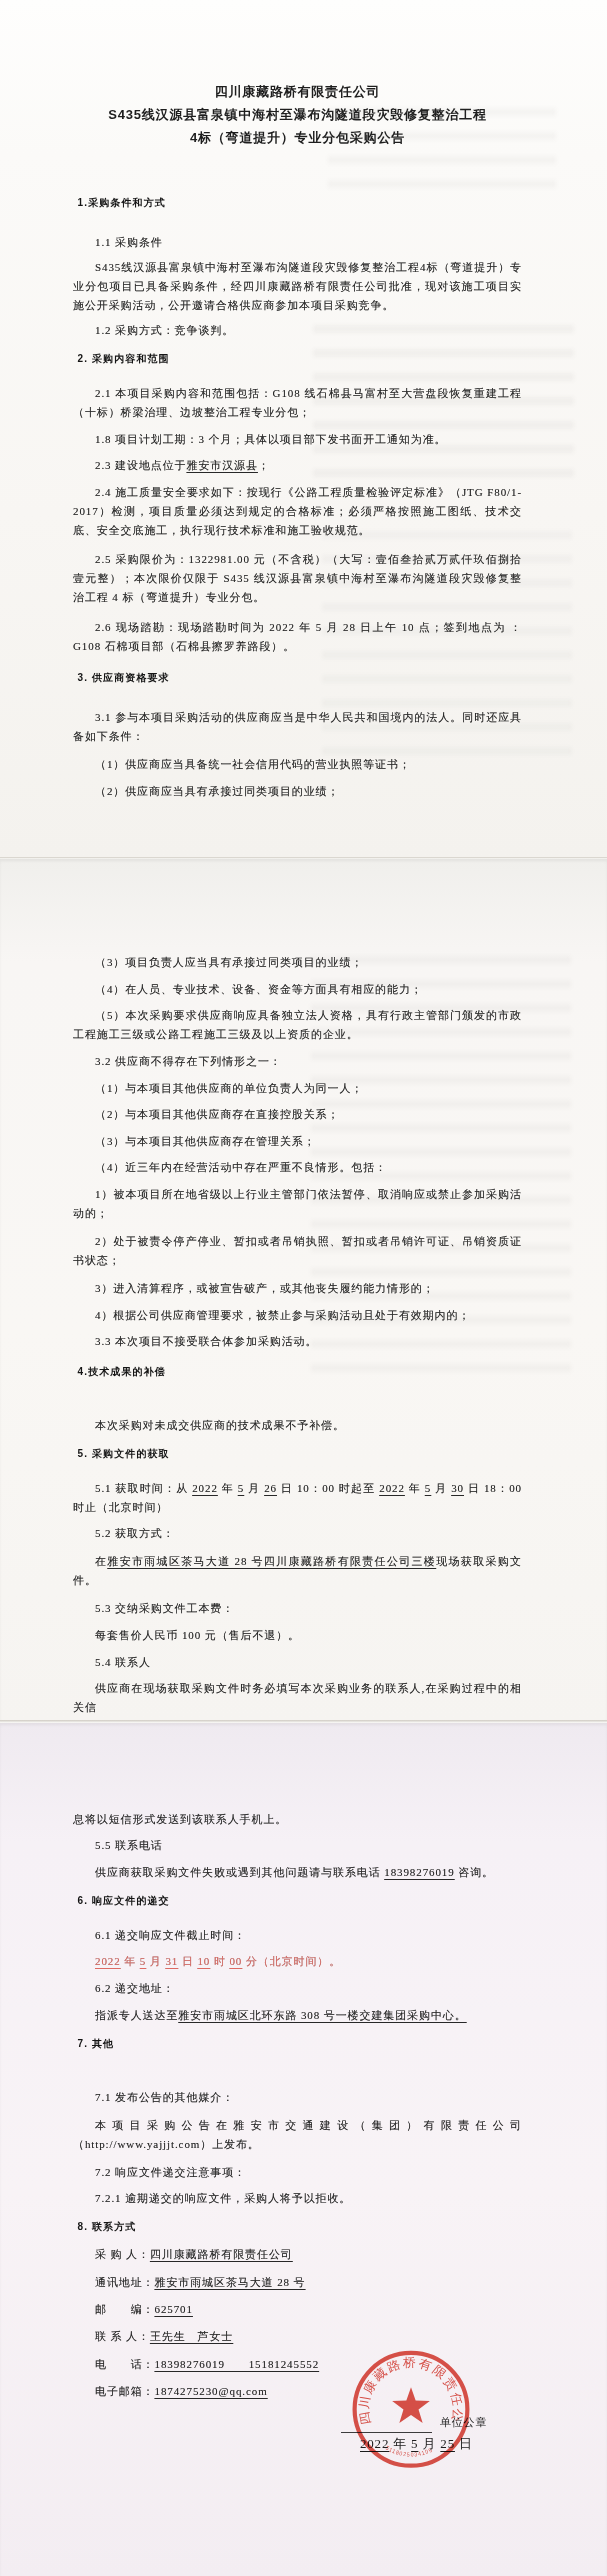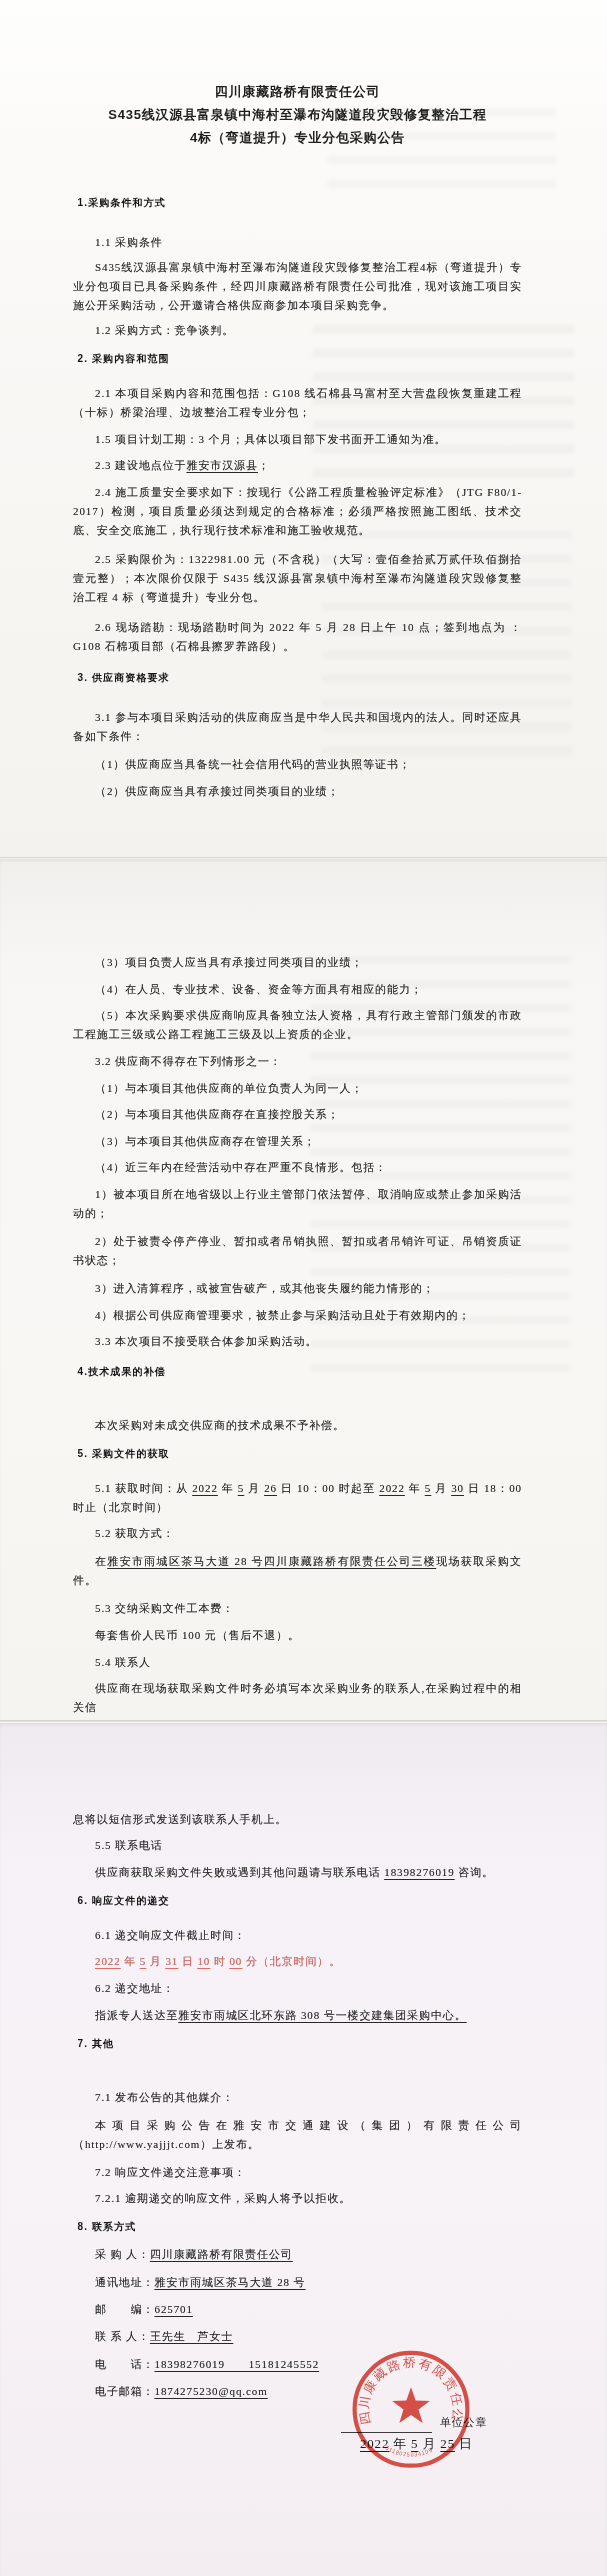--- a/index.html
+++ b/index.html
@@ -41,21 +41,21 @@
   <div class="title">S435线汉源县富泉镇中海村至瀑布沟隧道段灾毁修复整治工程</div>
   <div class="title">4标（弯道提升）专业分包采购公告</div>
 
   <div class="h mt58">1.采购条件和方式</div>
   <div class="b mt26">1.1 采购条件</div>
   <div class="b mt8">S435线汉源县富泉镇中海村至瀑布沟隧道段灾毁修复整治工程4标（弯道提升）专业分包项目已具备采购条件，经四川康藏路桥有限责任公司批准，现对该施工项目实施公开采购活动，公开邀请合格供应商参加本项目采购竞争。</div>
   <div class="b mt8">1.2 采购方式：竞争谈判。</div>
 
   <div class="h mt12">2. 采购内容和范围</div>
   <div class="b mt20">2.1 本项目采购内容和范围包括：G108 线石棉县马富村至大营盘段恢复重建工程（十标）桥梁治理、边坡整治工程专业分包；</div>
-  <div class="b">1.5 项目计划工期：3 个月；具体以项目部下发书面开工通知为准。</div>
+  <div class="b">1.8 项目计划工期：3 个月；具体以项目部下发书面开工通知为准。</div>
   <div class="b"><span>2.3 建设地点位于</span><span class="u">雅安市汉源县</span><span>；</span></div>
   <div class="b">2.4 施工质量安全要求如下：按现行《公路工程质量检验评定标准》（JTG F80/1-2017）检测，项目质量必须达到规定的合格标准；必须严格按照施工图纸、技术交底、安全交底施工，执行现行技术标准和施工验收规范。</div>
   <div class="b mt14">2.5 采购限价为：1322981.00 元（不含税）（大写：壹佰叁拾贰万贰仟玖佰捌拾壹元整）；本次限价仅限于 S435 线汉源县富泉镇中海村至瀑布沟隧道段灾毁修复整治工程 4 标（弯道提升）专业分包。</div>
   <div class="b mt14">2.6 现场踏勘：现场踏勘时间为 2022 年 5 月 28 日上午 10 点；签到地点为 ：G108 石棉项目部（石棉县擦罗养路段）。</div>
 
   <div class="h mt16">3.  供应商资格要求</div>
   <div class="b mt26">3.1 参与本项目采购活动的供应商应当是中华人民共和国境内的法人。同时还应具备如下条件：</div>
   <div class="b mt12">（1）供应商应当具备统一社会信用代码的营业执照等证书；</div>
   <div class="b">（2）供应商应当具有承接过同类项目的业绩；</div>
 </div>

